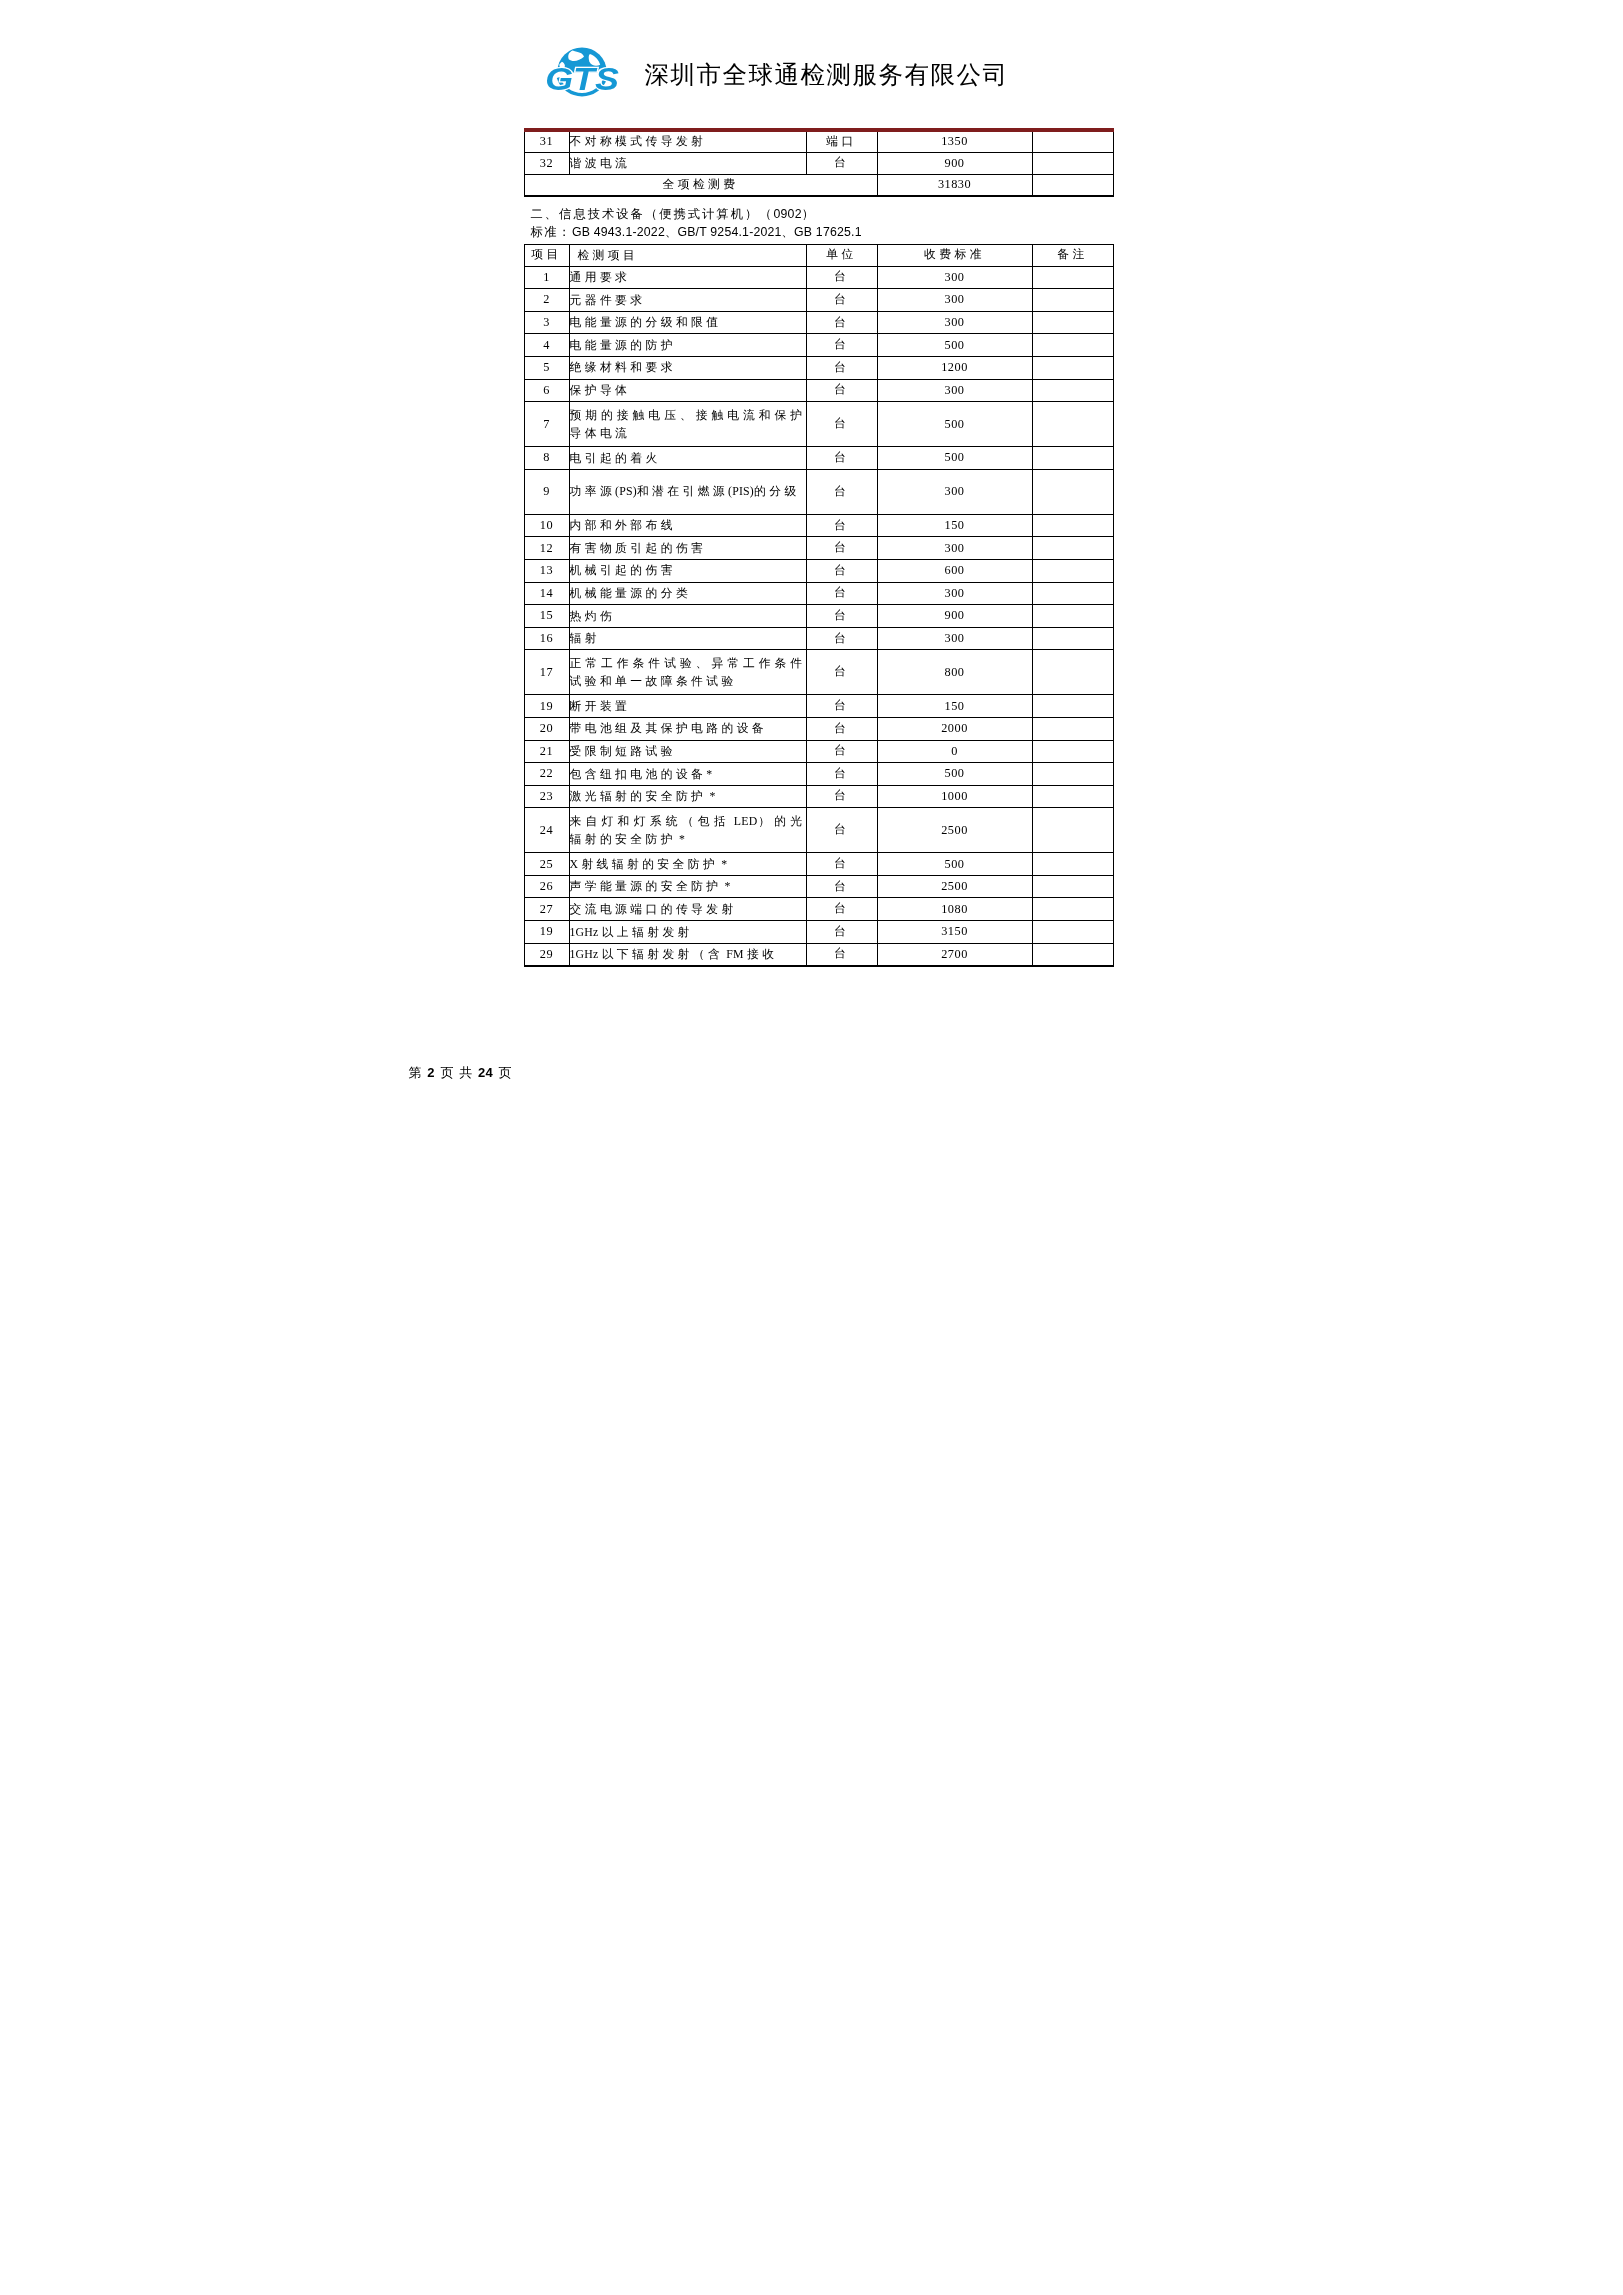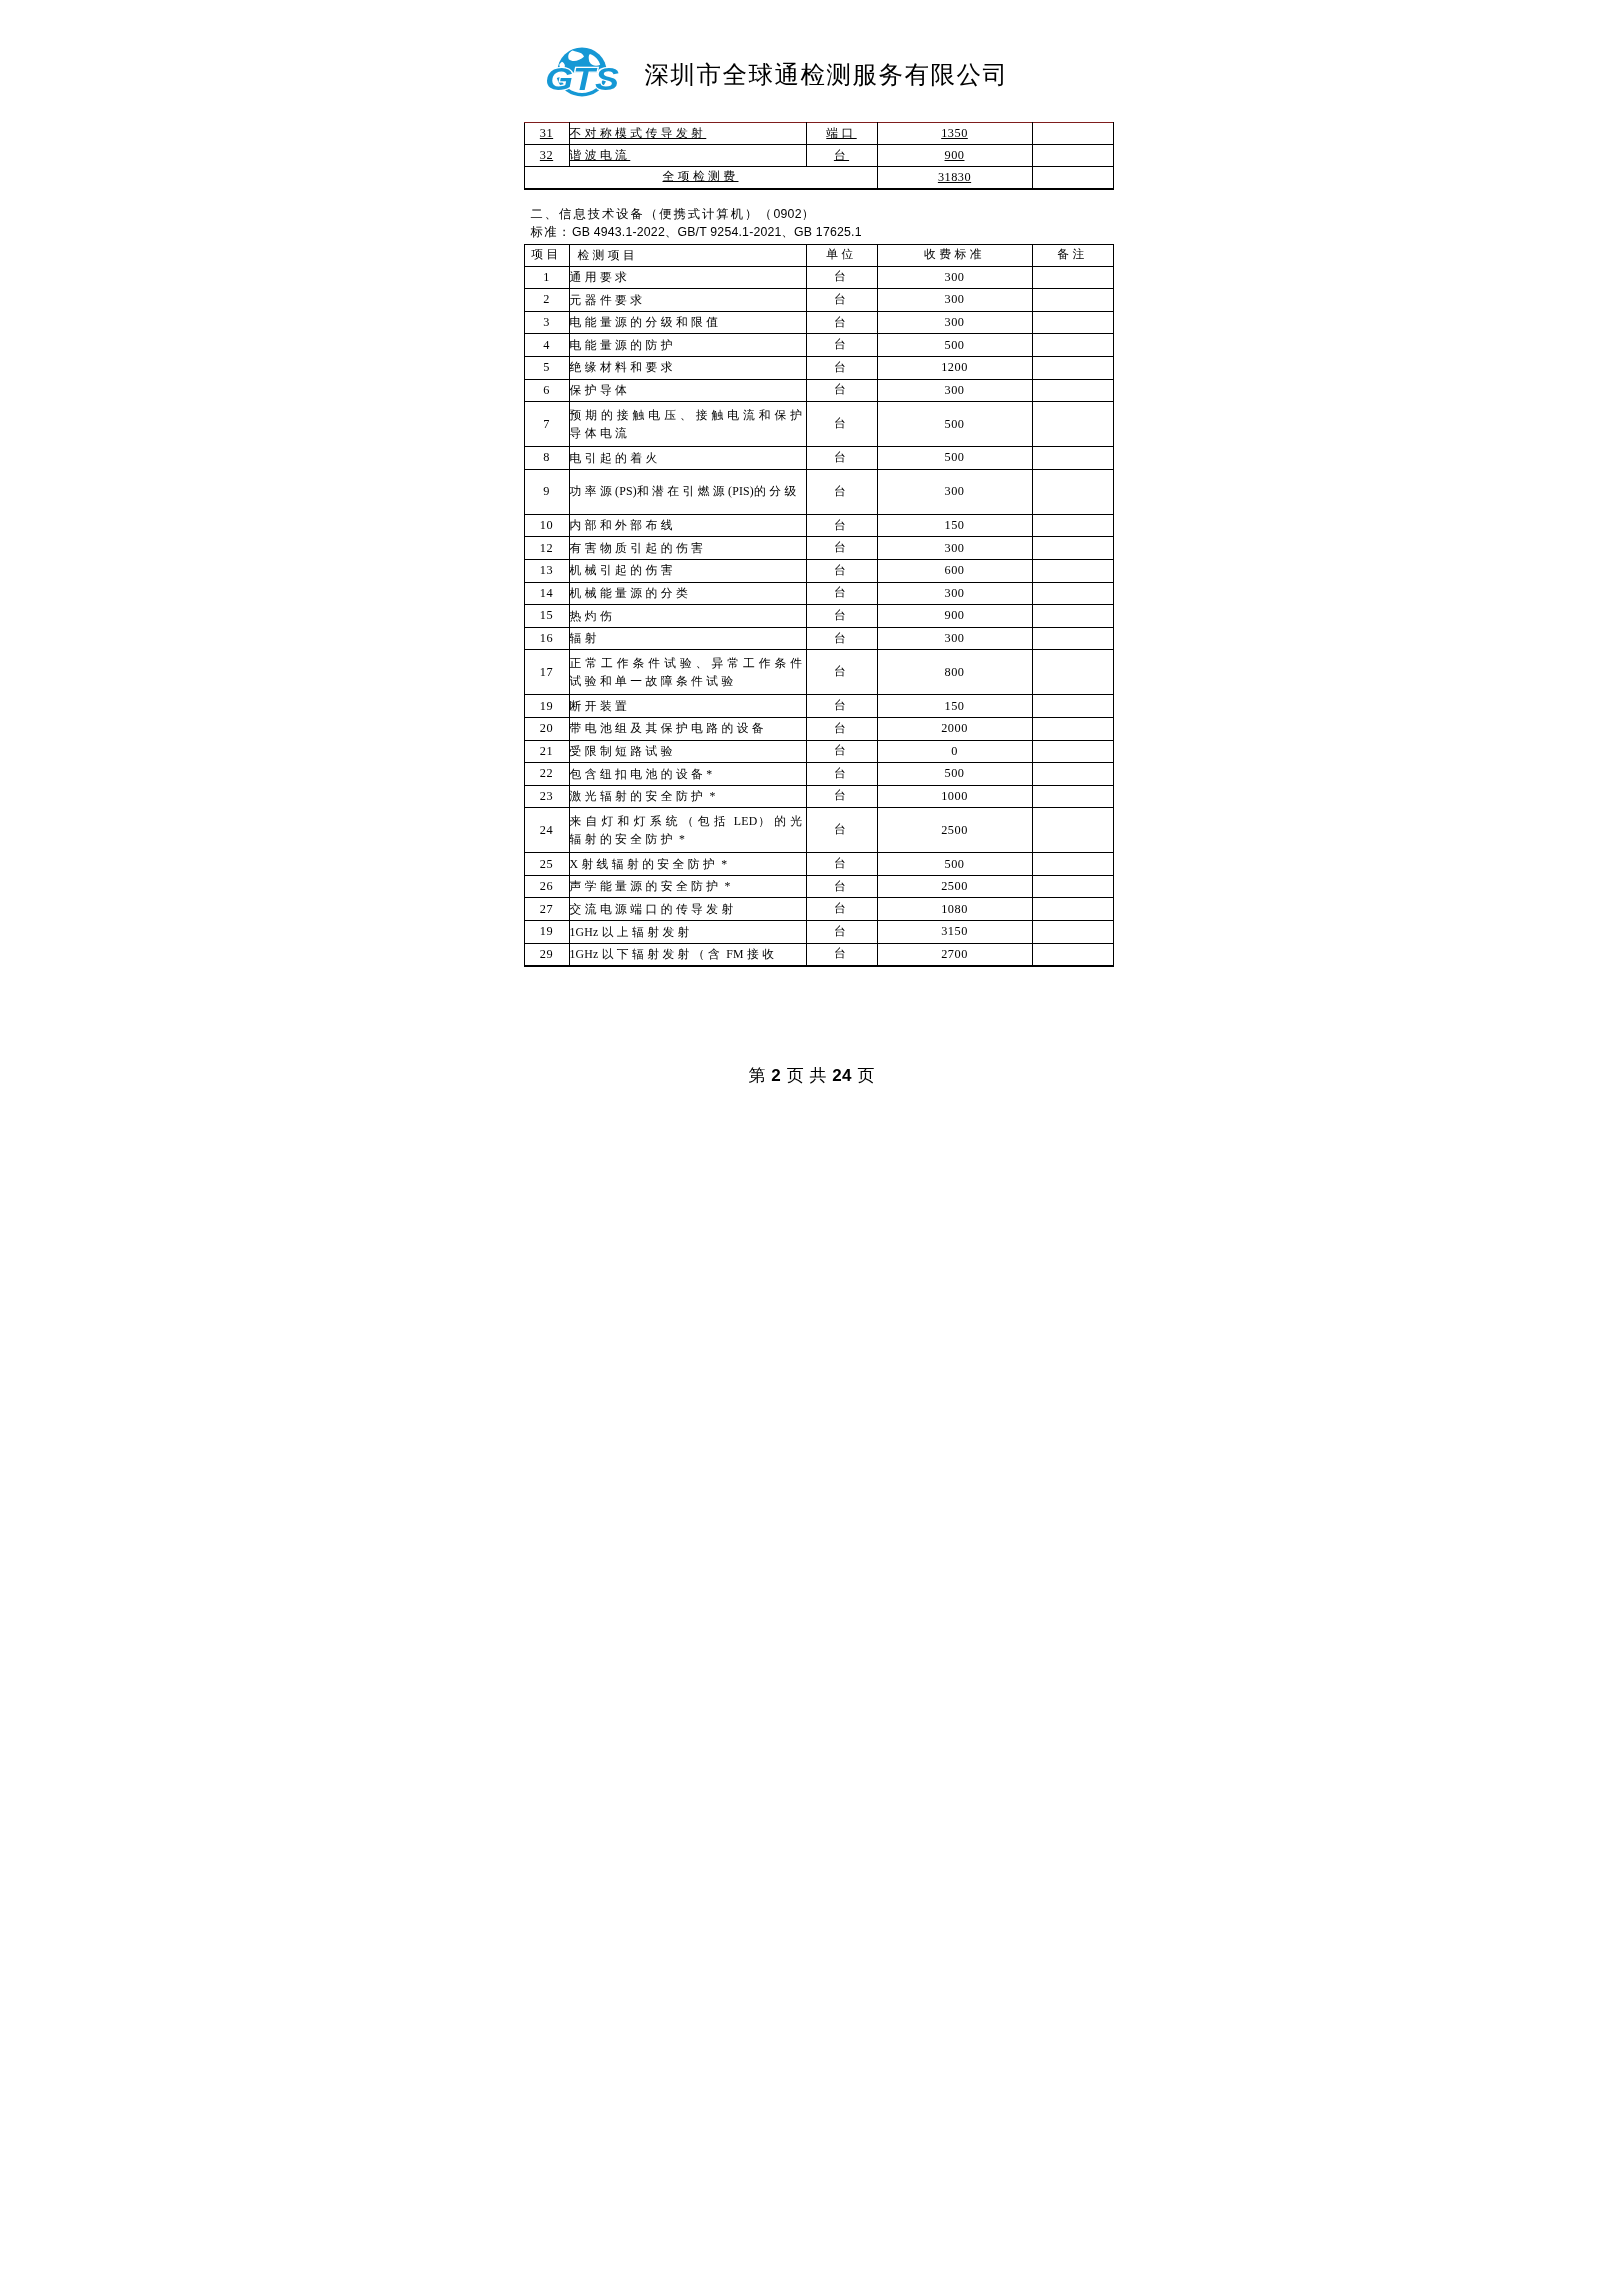--- a/index.html
+++ b/index.html
@@ -11,21 +11,21 @@
   .logo{position:absolute;left:137px;top:47px;width:79px;height:55px;}
   .company{
     position:absolute;left:239px;top:47px;height:55px;line-height:55px;
     font-size:24.5px;letter-spacing:1.5px;white-space:nowrap;font-weight:500;
   }
   
   table.tbl{
     position:absolute;left:118px;width:589px;border-collapse:collapse;table-layout:fixed;
     border-left:1px solid #000;border-right:1px solid #000;border-bottom:2px solid #000;
   }
-  #table1{top:122px;border-top:1px solid #7f1d1d;text-decoration:underline;}
+  #table1{top:128px;border-top:4px solid #7f1d1d;}
   #table2{top:244px;border-top:1.5px solid #000;}
   .tbl tr{border-bottom:1.5px solid #000;height:22px;}
   #table2 thead tr{height:21.6px;padding-left:18px;}
   #table2 tbody tr{height:22.6px;}
   #table2 tbody tr.tall{height:45px;}
   .tbl td,.tbl th{border-left:1px solid #000;padding:0;vertical-align:middle;}
   .tbl td:first-child,.tbl th:first-child{border-left:none;}
   .tbl th{font-weight:normal;font-size:11.8px;letter-spacing:3.4px;text-align:center;}
   .tbl th.c-item{text-align:left;padding:0 7.9px;margin-left:28px;}
   .c-no{text-align:center;font-size:12.3px;letter-spacing:0.5px;}
@@ -34,21 +34,21 @@
   .c-unit{text-align:center;font-size:11.8px;letter-spacing:3.4px;}
   .c-fee{text-align:center;font-size:12.3px;letter-spacing:0.5px;}
   .c-remark{}
   td.total-label{text-align:center;font-size:11.8px;letter-spacing:3.4px;}
   .lat{letter-spacing:0.2px;}
   
   .heading{position:absolute;left:125px;top:206px;font-size:12.3px;letter-spacing:2px;white-space:nowrap;}
   .standard{position:absolute;left:125px;top:224px;font-size:12.3px;letter-spacing:1.5px;white-space:nowrap;}
   .sans{font-family:"Liberation Sans","DejaVu Sans",sans-serif;letter-spacing:0.2px;}
   
-  .footer{position:absolute;left:0;top:1064px;width:100%;text-align:center;font-size:17px;}
+  .footer{position:absolute;left:0;top:1064px;width:100%;text-align:left;font-size:13px;}
   .footer span{margin:0 2.9px;}
   .footer .sans{font-weight:bold;}
 </style>
 </head>
 <body>
 
 <div class="page">
 
   <div class="header">
     <svg class="logo" viewBox="0 0 160 112" xmlns="http://www.w3.org/2000/svg">

